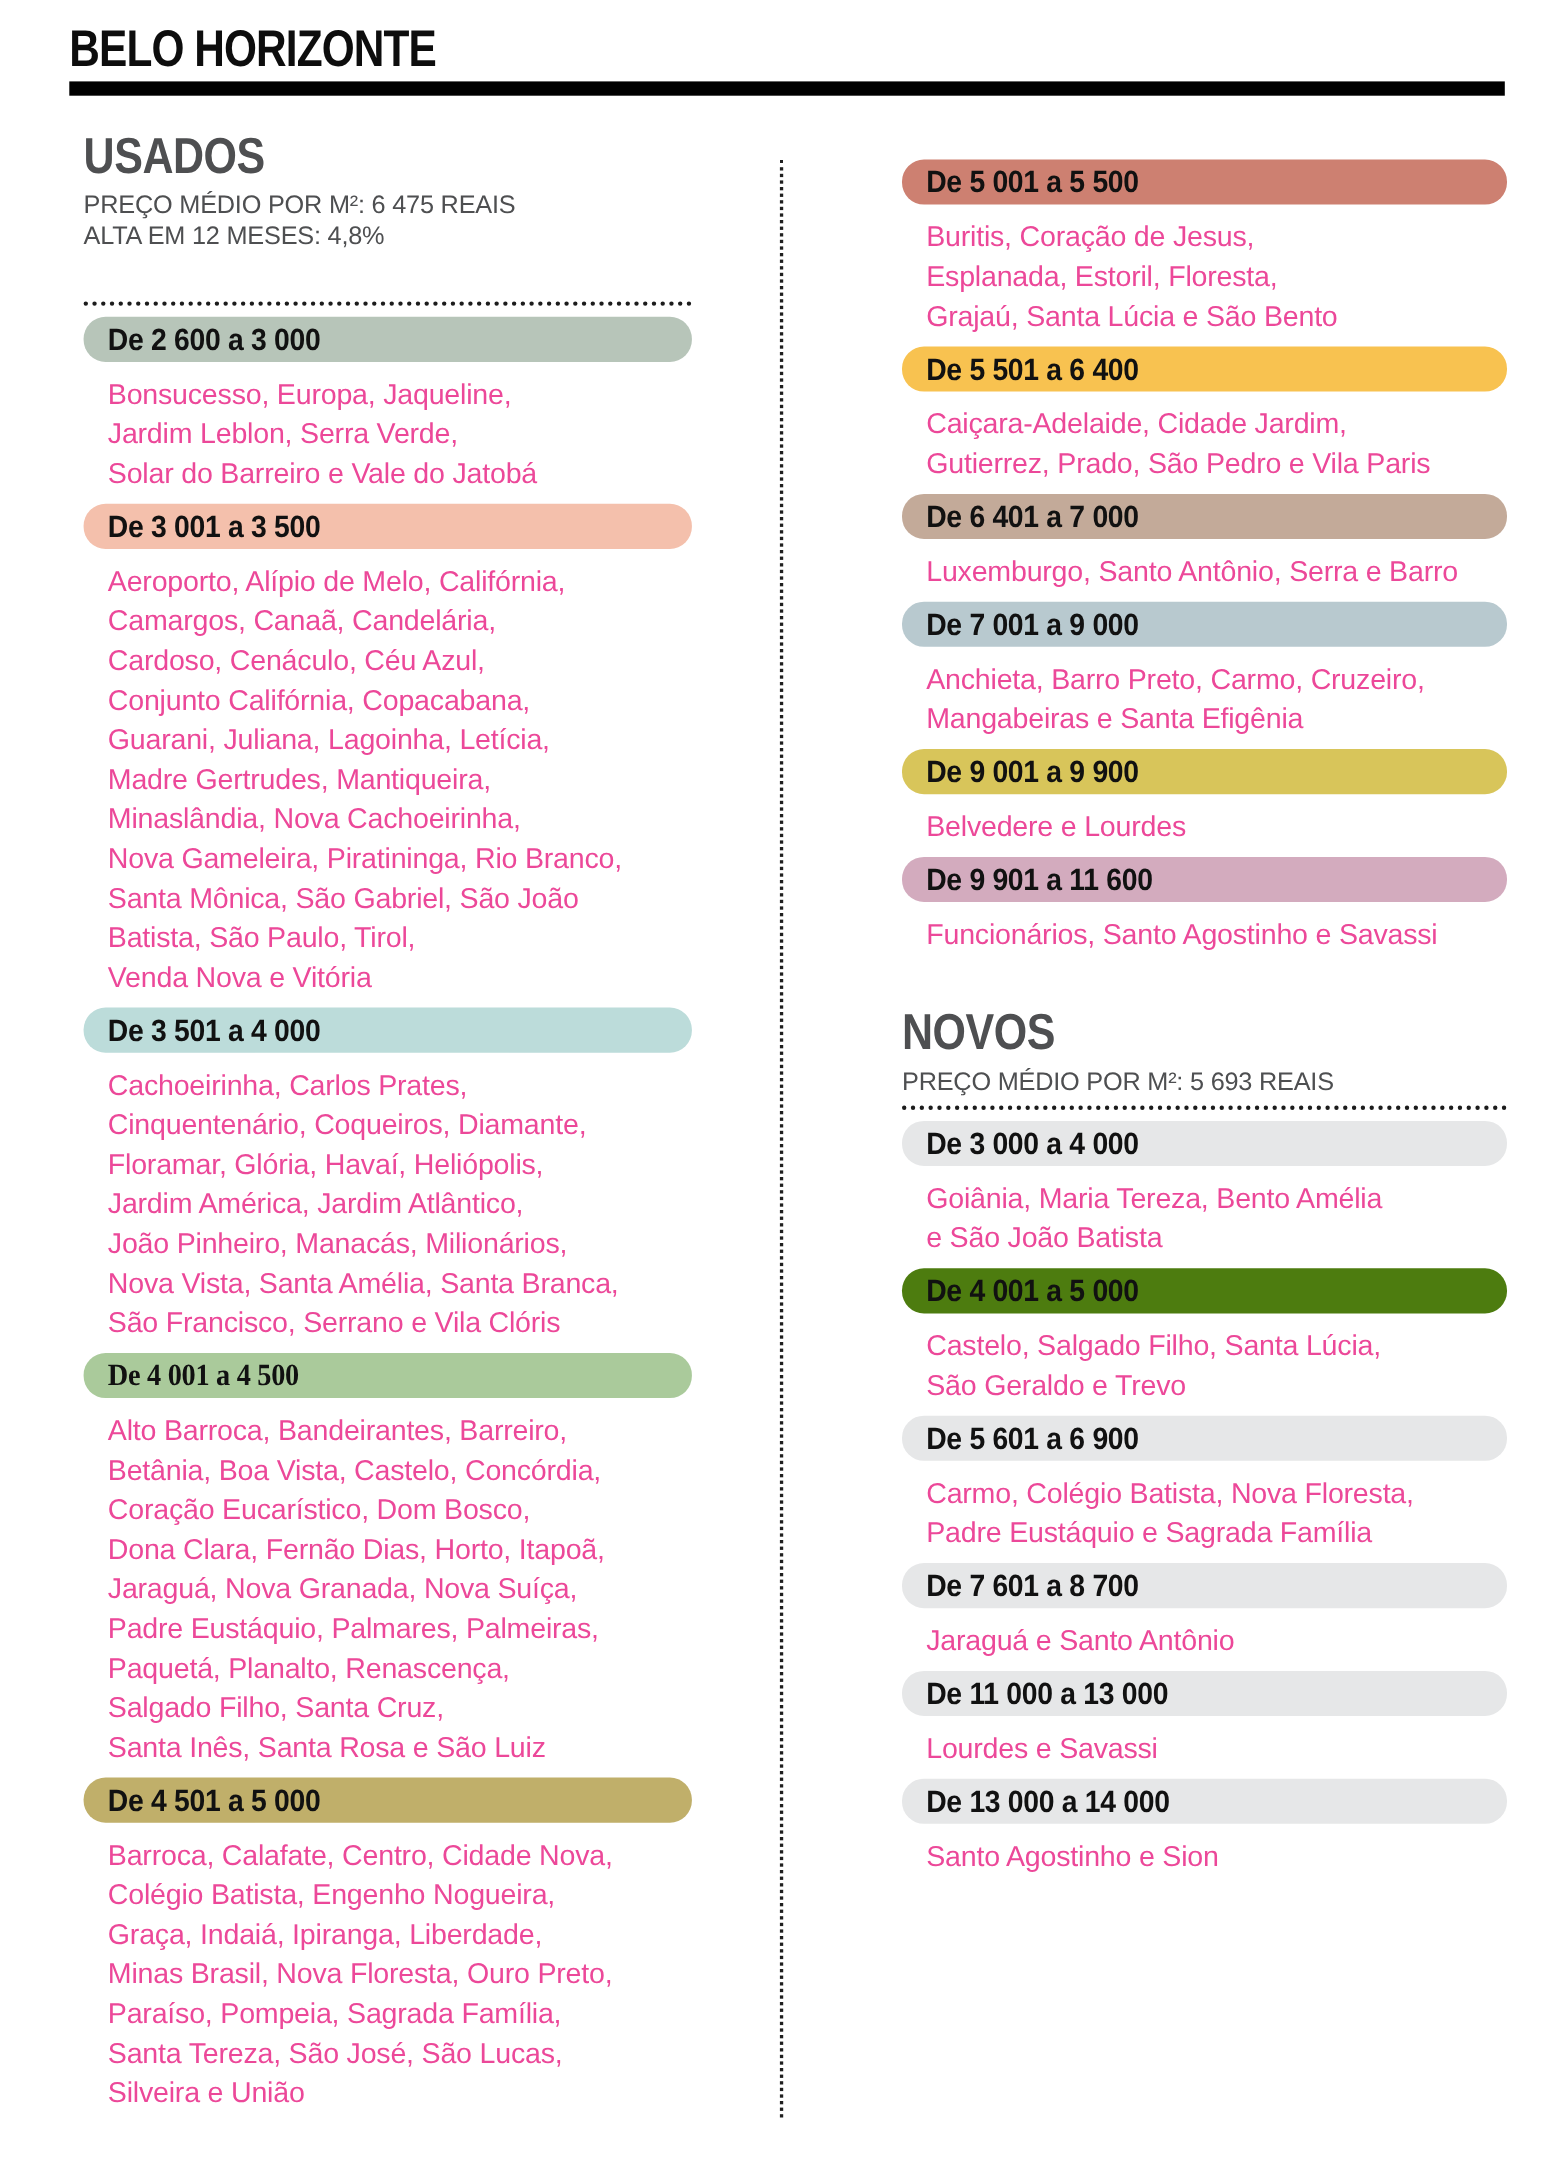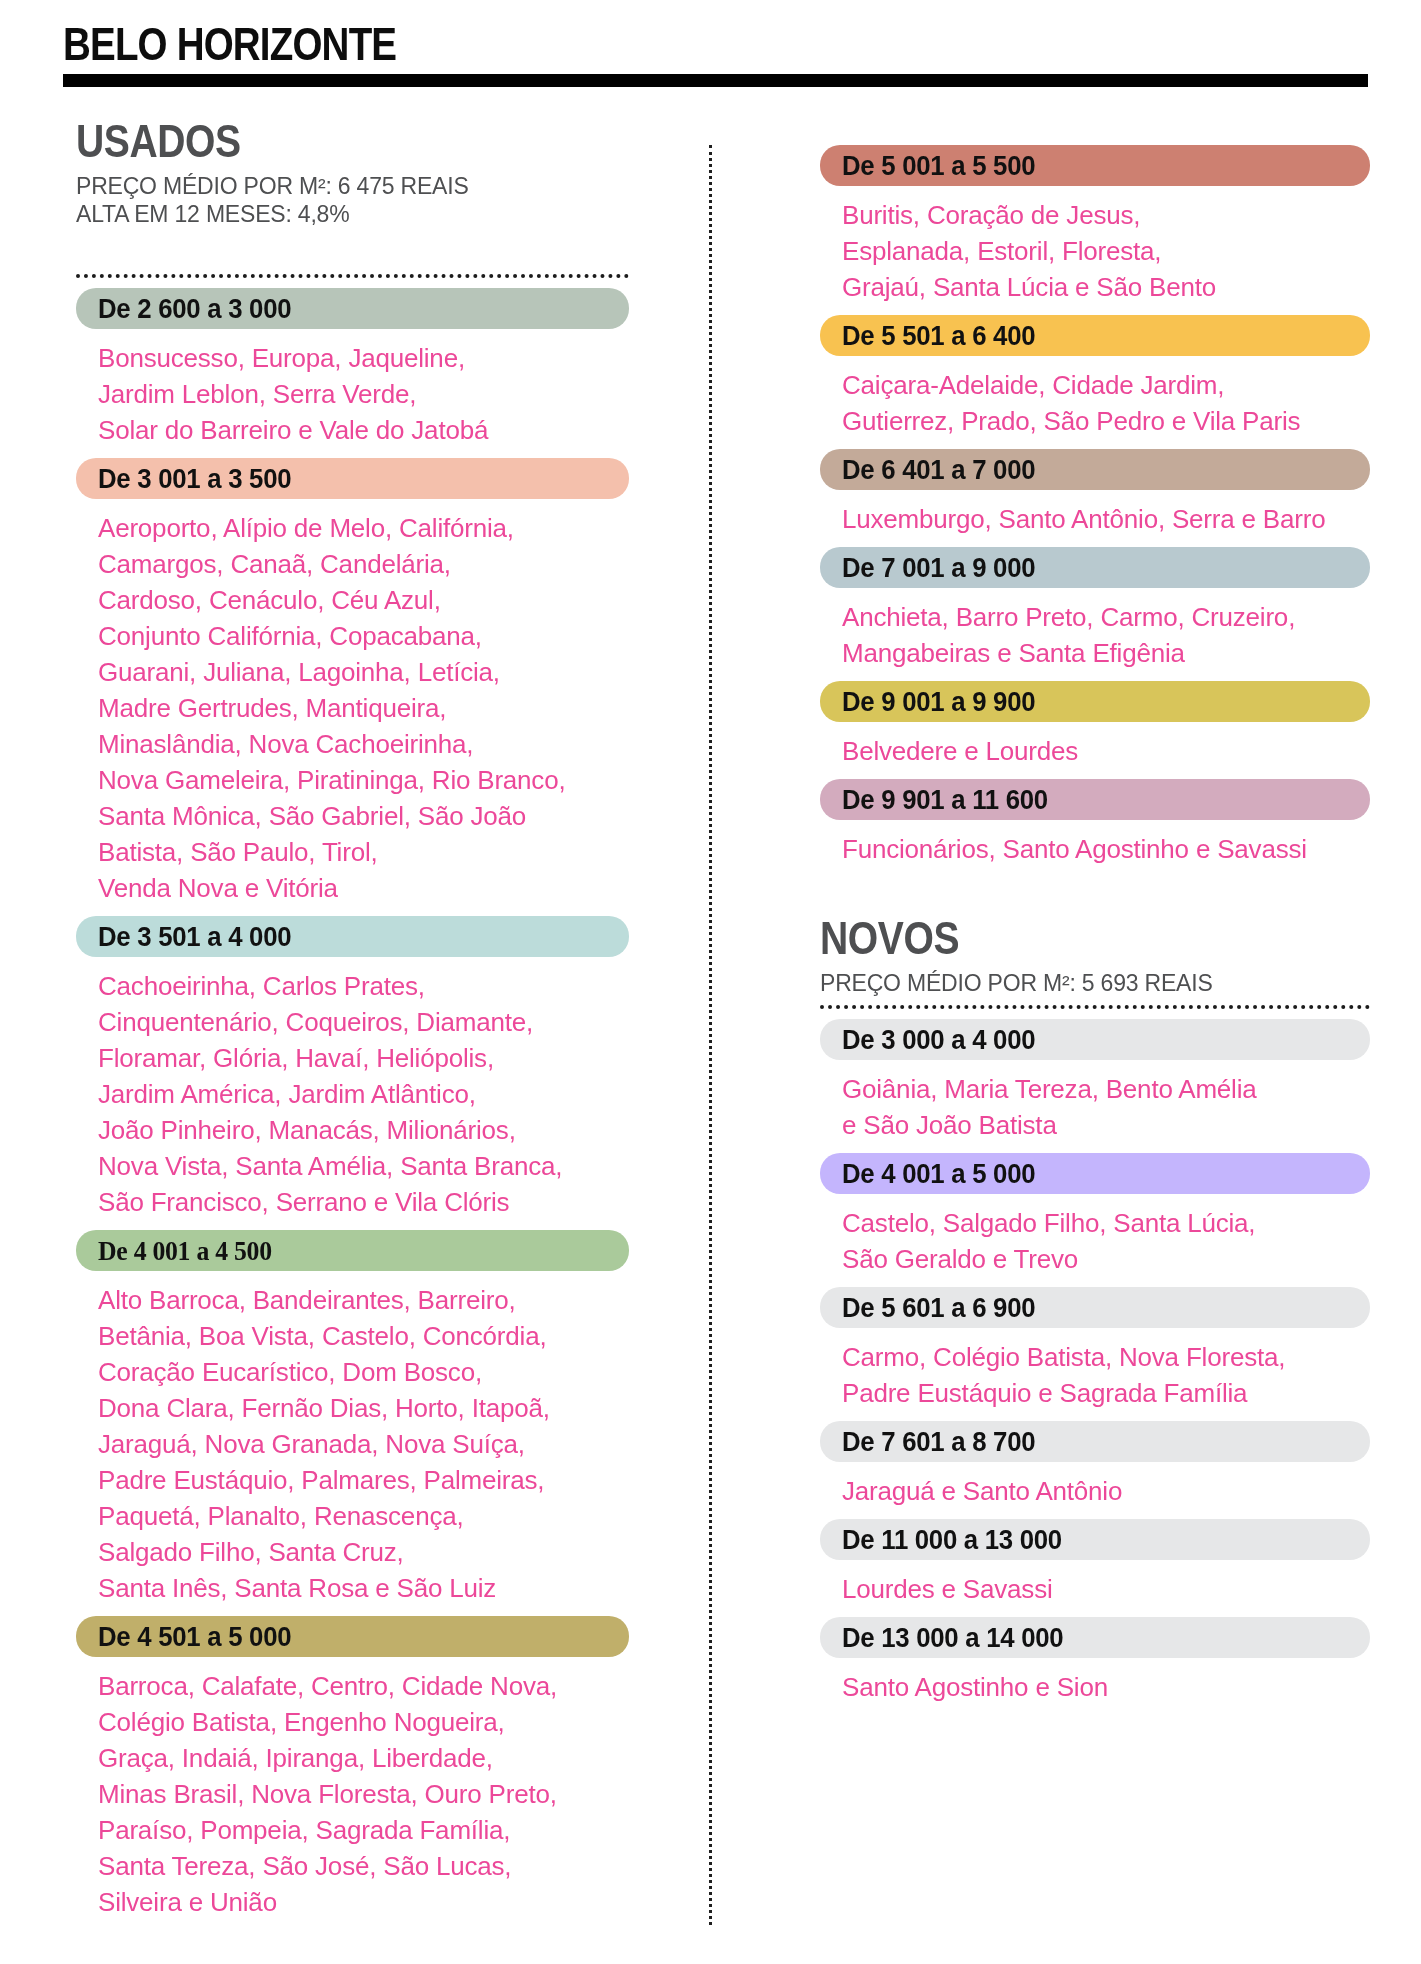--- a/index.html
+++ b/index.html
@@ -214,21 +214,21 @@
 
     <section class="tier">
       <div class="band" style="background-color: rgb(230, 231, 232);">
         <span class="band-label">De 3 000 a 4 000</span>
       </div>
       <p class="hoods">Goiânia, Maria Tereza, Bento Amélia
 e São João Batista</p>
     </section>
 
     <section class="tier">
-      <div class="band" style="background-color: #c4b5fd;">
+      <div class="band" style="background-color: #4d7c0f;">
         <span class="band-label">De 4 001 a 5 000</span>
       </div>
       <p class="hoods">Castelo, Salgado Filho, Santa Lúcia,
 São Geraldo e Trevo</p>
     </section>
 
     <section class="tier">
       <div class="band" style="background-color: rgb(230, 231, 232);">
         <span class="band-label">De 5 601 a 6 900</span>
       </div>

